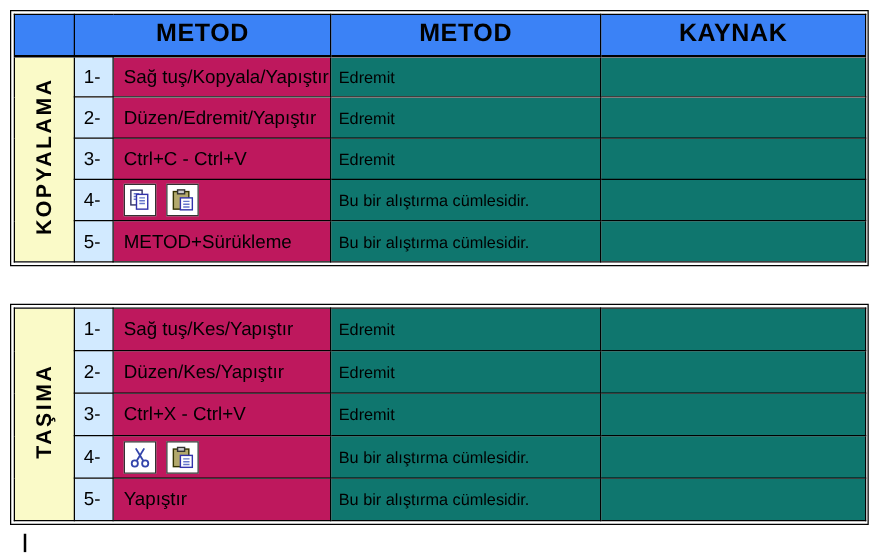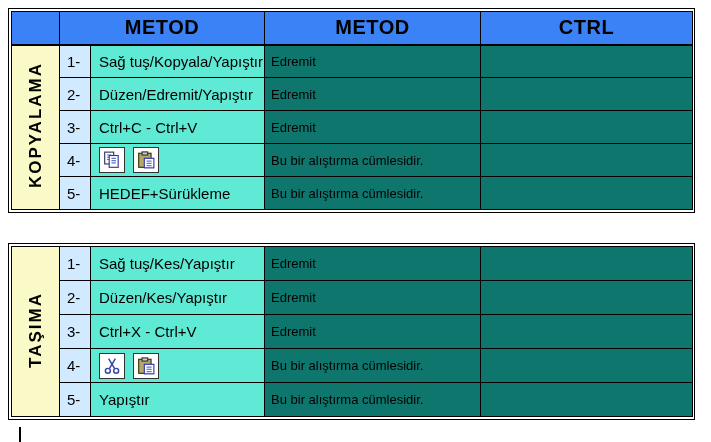--- a/index.html
+++ b/index.html
@@ -61,21 +61,21 @@
     letter-spacing: 2px;
     white-space: nowrap;
   }
   td.num {
     background: #D2EAFF;
     font-size: 15px;
     padding-left: 7px;
     vertical-align: middle;
   }
   td.met {
-    background: #5eead4;
+    background: #be185d;
     font-size: 15px;
     padding-left: 8px;
     vertical-align: middle;
   }
   td.kay, td.hed {
     background: #0f766e;
     font-size: 13px;
     padding-left: 6px;
     vertical-align: middle;
   }
@@ -114,21 +114,21 @@
           <col class="c-num">
           <col class="c-metod">
           <col class="c-kaynak">
           <col class="c-hedef">
       </colgroup>
       <tbody>
         <tr class="header-row">
           <td class="corner"></td>
           <td class="hdr" colspan="2">METOD</td>
           <td class="hdr">METOD</td>
-          <td class="hdr">CTRL</td>
+          <td class="hdr">KAYNAK</td>
         </tr>
         <tr>
           <td class="lbl" rowspan="5">
             <span class="vtext">KOPYALAMA</span>
           </td>
           <td class="num">1-</td>
           <td class="met">Sağ tuş/Kopyala/Yapıştır</td>
           <td class="kay">Edremit</td>
           <td class="hed"></td>
         </tr>
@@ -162,21 +162,21 @@
                 <rect x="6.5" y="6.5" width="8.5" height="8.5" fill="#ffffff" stroke="#3333aa" stroke-width="1"></rect>
                 <path d="M8.5 9h4.5 M8.5 11h4.5 M8.5 13h4.5" stroke="#6677cc" stroke-width="1" fill="none"></path>
               </svg>
             </span>
           </td>
           <td class="kay">Bu bir alıştırma cümlesidir.</td>
           <td class="hed"></td>
         </tr>
         <tr>
           <td class="num">5-</td>
-          <td class="met">HEDEF+Sürükleme</td>
+          <td class="met">METOD+Sürükleme</td>
           <td class="kay">Bu bir alıştırma cümlesidir.</td>
           <td class="hed"></td>
         </tr>
       </tbody>
     </table>
   </div>
 
   <div class="tbl-wrap" id="tbl2">
     <table>
       <colgroup>

